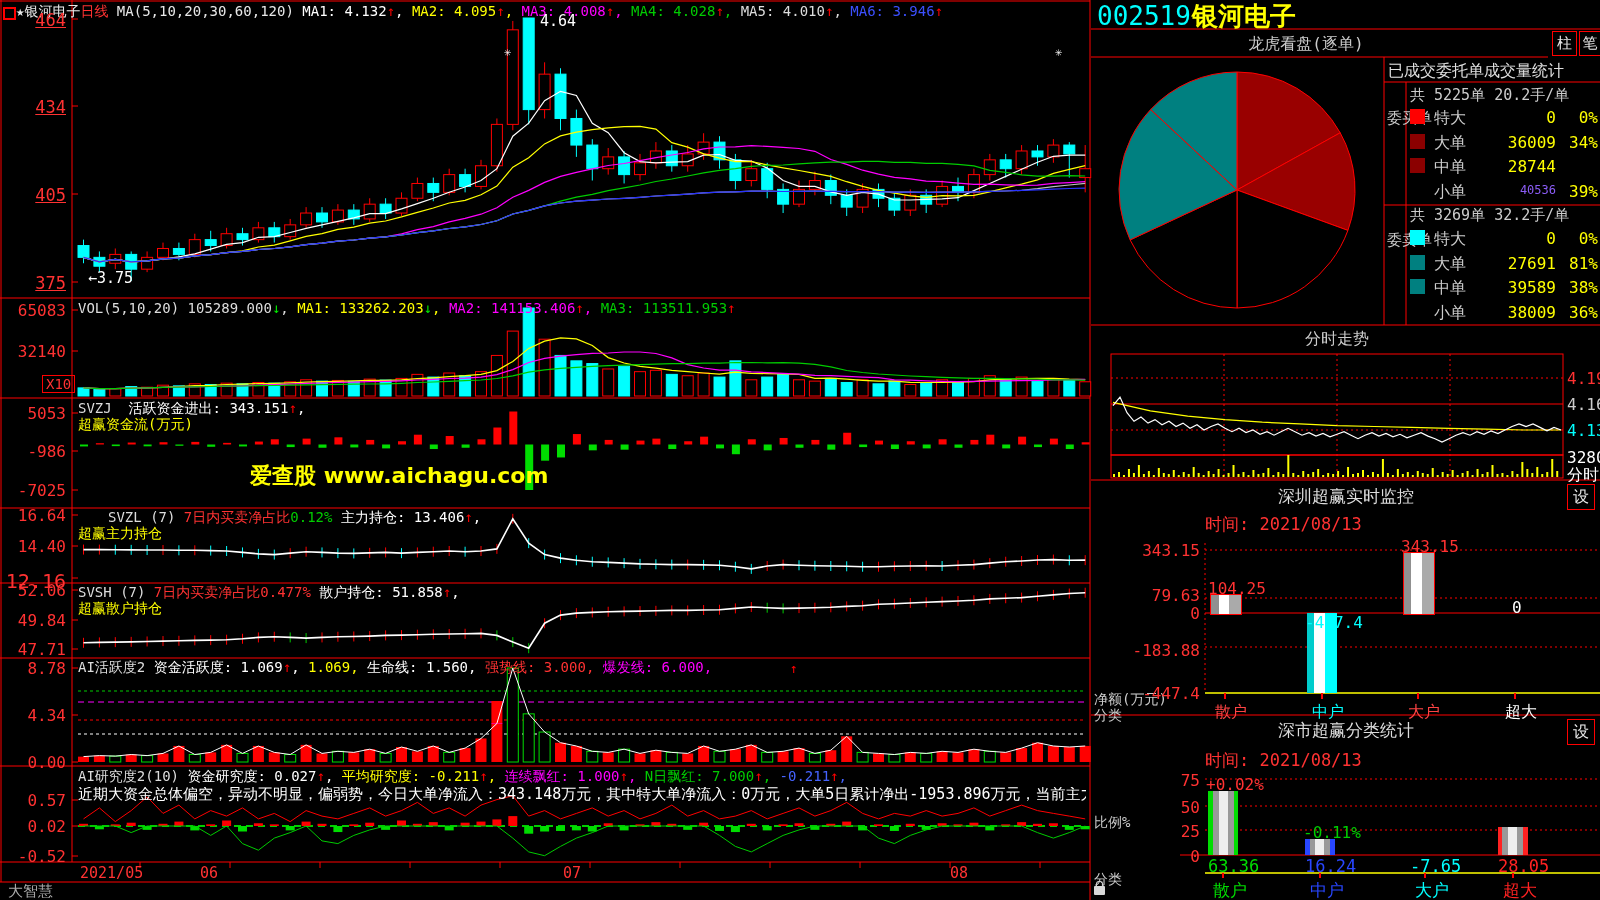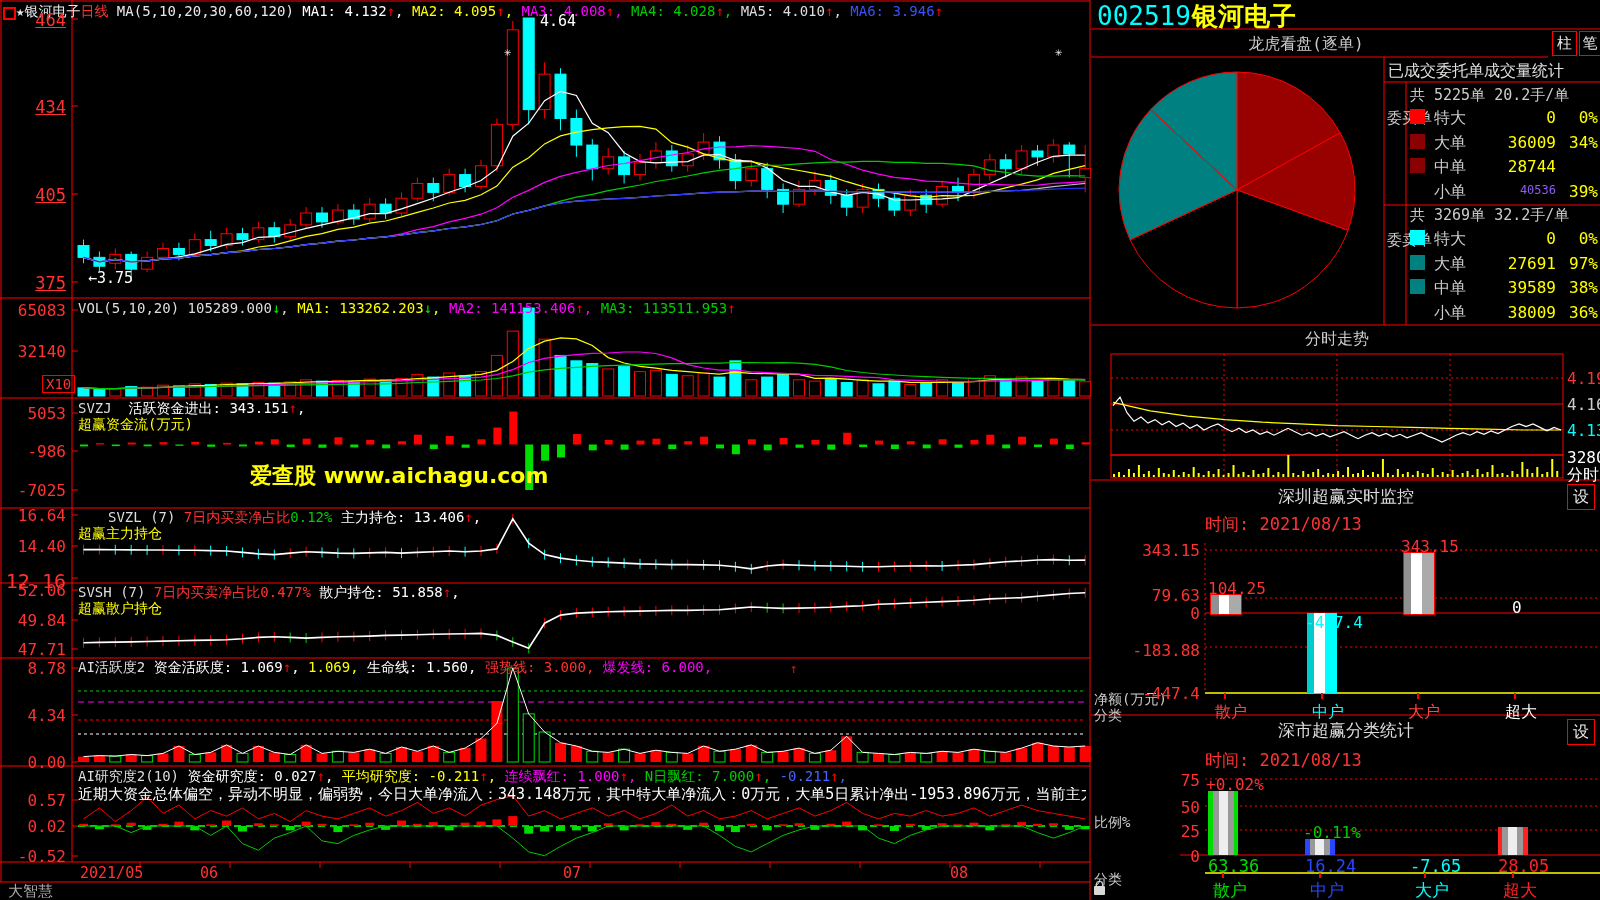--- a/index.html
+++ b/index.html
@@ -853,21 +853,21 @@
       <div style="position: absolute; left: 1434px; top: 183.5px; color: rgb(204, 204, 204); font-size: 16px; line-height: 1; white-space: pre;">小单</div>
       <div style="position: absolute; left: 1556px; top: 183.5px; color: #8b5cf6; font-size: 12px; line-height: 1; white-space: pre; transform: translateX(-100%);">40536</div>
       <div style="position: absolute; left: 1598px; top: 183.5px; color: rgb(255, 255, 0); font-size: 16px; line-height: 1; white-space: pre; transform: translateX(-100%);">39%</div>
       <div style="position: absolute; left: 1410px; top: 230px; width: 15px; height: 15px; background: rgb(0, 255, 255);"></div>
       <div style="position: absolute; left: 1434px; top: 231px; color: rgb(204, 204, 204); font-size: 16px; line-height: 1; white-space: pre;">特大</div>
       <div style="position: absolute; left: 1556px; top: 231px; color: rgb(255, 255, 0); font-size: 16px; line-height: 1; white-space: pre; transform: translateX(-100%);">0</div>
       <div style="position: absolute; left: 1598px; top: 231px; color: rgb(255, 255, 0); font-size: 16px; line-height: 1; white-space: pre; transform: translateX(-100%);">0%</div>
       <div style="position: absolute; left: 1410px; top: 254.5px; width: 15px; height: 15px; background: rgb(0, 128, 128);"></div>
       <div style="position: absolute; left: 1434px; top: 255.5px; color: rgb(204, 204, 204); font-size: 16px; line-height: 1; white-space: pre;">大单</div>
       <div style="position: absolute; left: 1556px; top: 255.5px; color: rgb(255, 255, 0); font-size: 16px; line-height: 1; white-space: pre; transform: translateX(-100%);">27691</div>
-      <div style="position: absolute; left: 1598px; top: 255.5px; color: rgb(255, 255, 0); font-size: 16px; line-height: 1; white-space: pre; transform: translateX(-100%);">97%</div>
+      <div style="position: absolute; left: 1598px; top: 255.5px; color: rgb(255, 255, 0); font-size: 16px; line-height: 1; white-space: pre; transform: translateX(-100%);">81%</div>
       <div style="position: absolute; left: 1410px; top: 279px; width: 15px; height: 15px; background: rgb(0, 128, 128);"></div>
       <div style="position: absolute; left: 1434px; top: 280px; color: rgb(204, 204, 204); font-size: 16px; line-height: 1; white-space: pre;">中单</div>
       <div style="position: absolute; left: 1556px; top: 280px; color: rgb(255, 255, 0); font-size: 16px; line-height: 1; white-space: pre; transform: translateX(-100%);">39589</div>
       <div style="position: absolute; left: 1598px; top: 280px; color: rgb(255, 255, 0); font-size: 16px; line-height: 1; white-space: pre; transform: translateX(-100%);">38%</div>
       <div style="position: absolute; left: 1434px; top: 304.5px; color: rgb(204, 204, 204); font-size: 16px; line-height: 1; white-space: pre;">小单</div>
       <div style="position: absolute; left: 1556px; top: 304.5px; color: rgb(255, 255, 0); font-size: 16px; line-height: 1; white-space: pre; transform: translateX(-100%);">38009</div>
       <div style="position: absolute; left: 1598px; top: 304.5px; color: rgb(255, 255, 0); font-size: 16px; line-height: 1; white-space: pre; transform: translateX(-100%); text-align: center;">36%</div>
       <div style="position: absolute; left: 1567px; top: 371px; color: rgb(255, 50, 50); font-size: 16px; line-height: 1; white-space: pre;">4.190</div>
       <div style="position: absolute; left: 1567px; top: 397px; color: rgb(204, 204, 204); font-size: 16px; line-height: 1; white-space: pre;">4.160</div>
       <div style="position: absolute; left: 1567px; top: 423px; color: rgb(0, 255, 255); font-size: 16px; line-height: 1; white-space: pre;">4.130</div>

